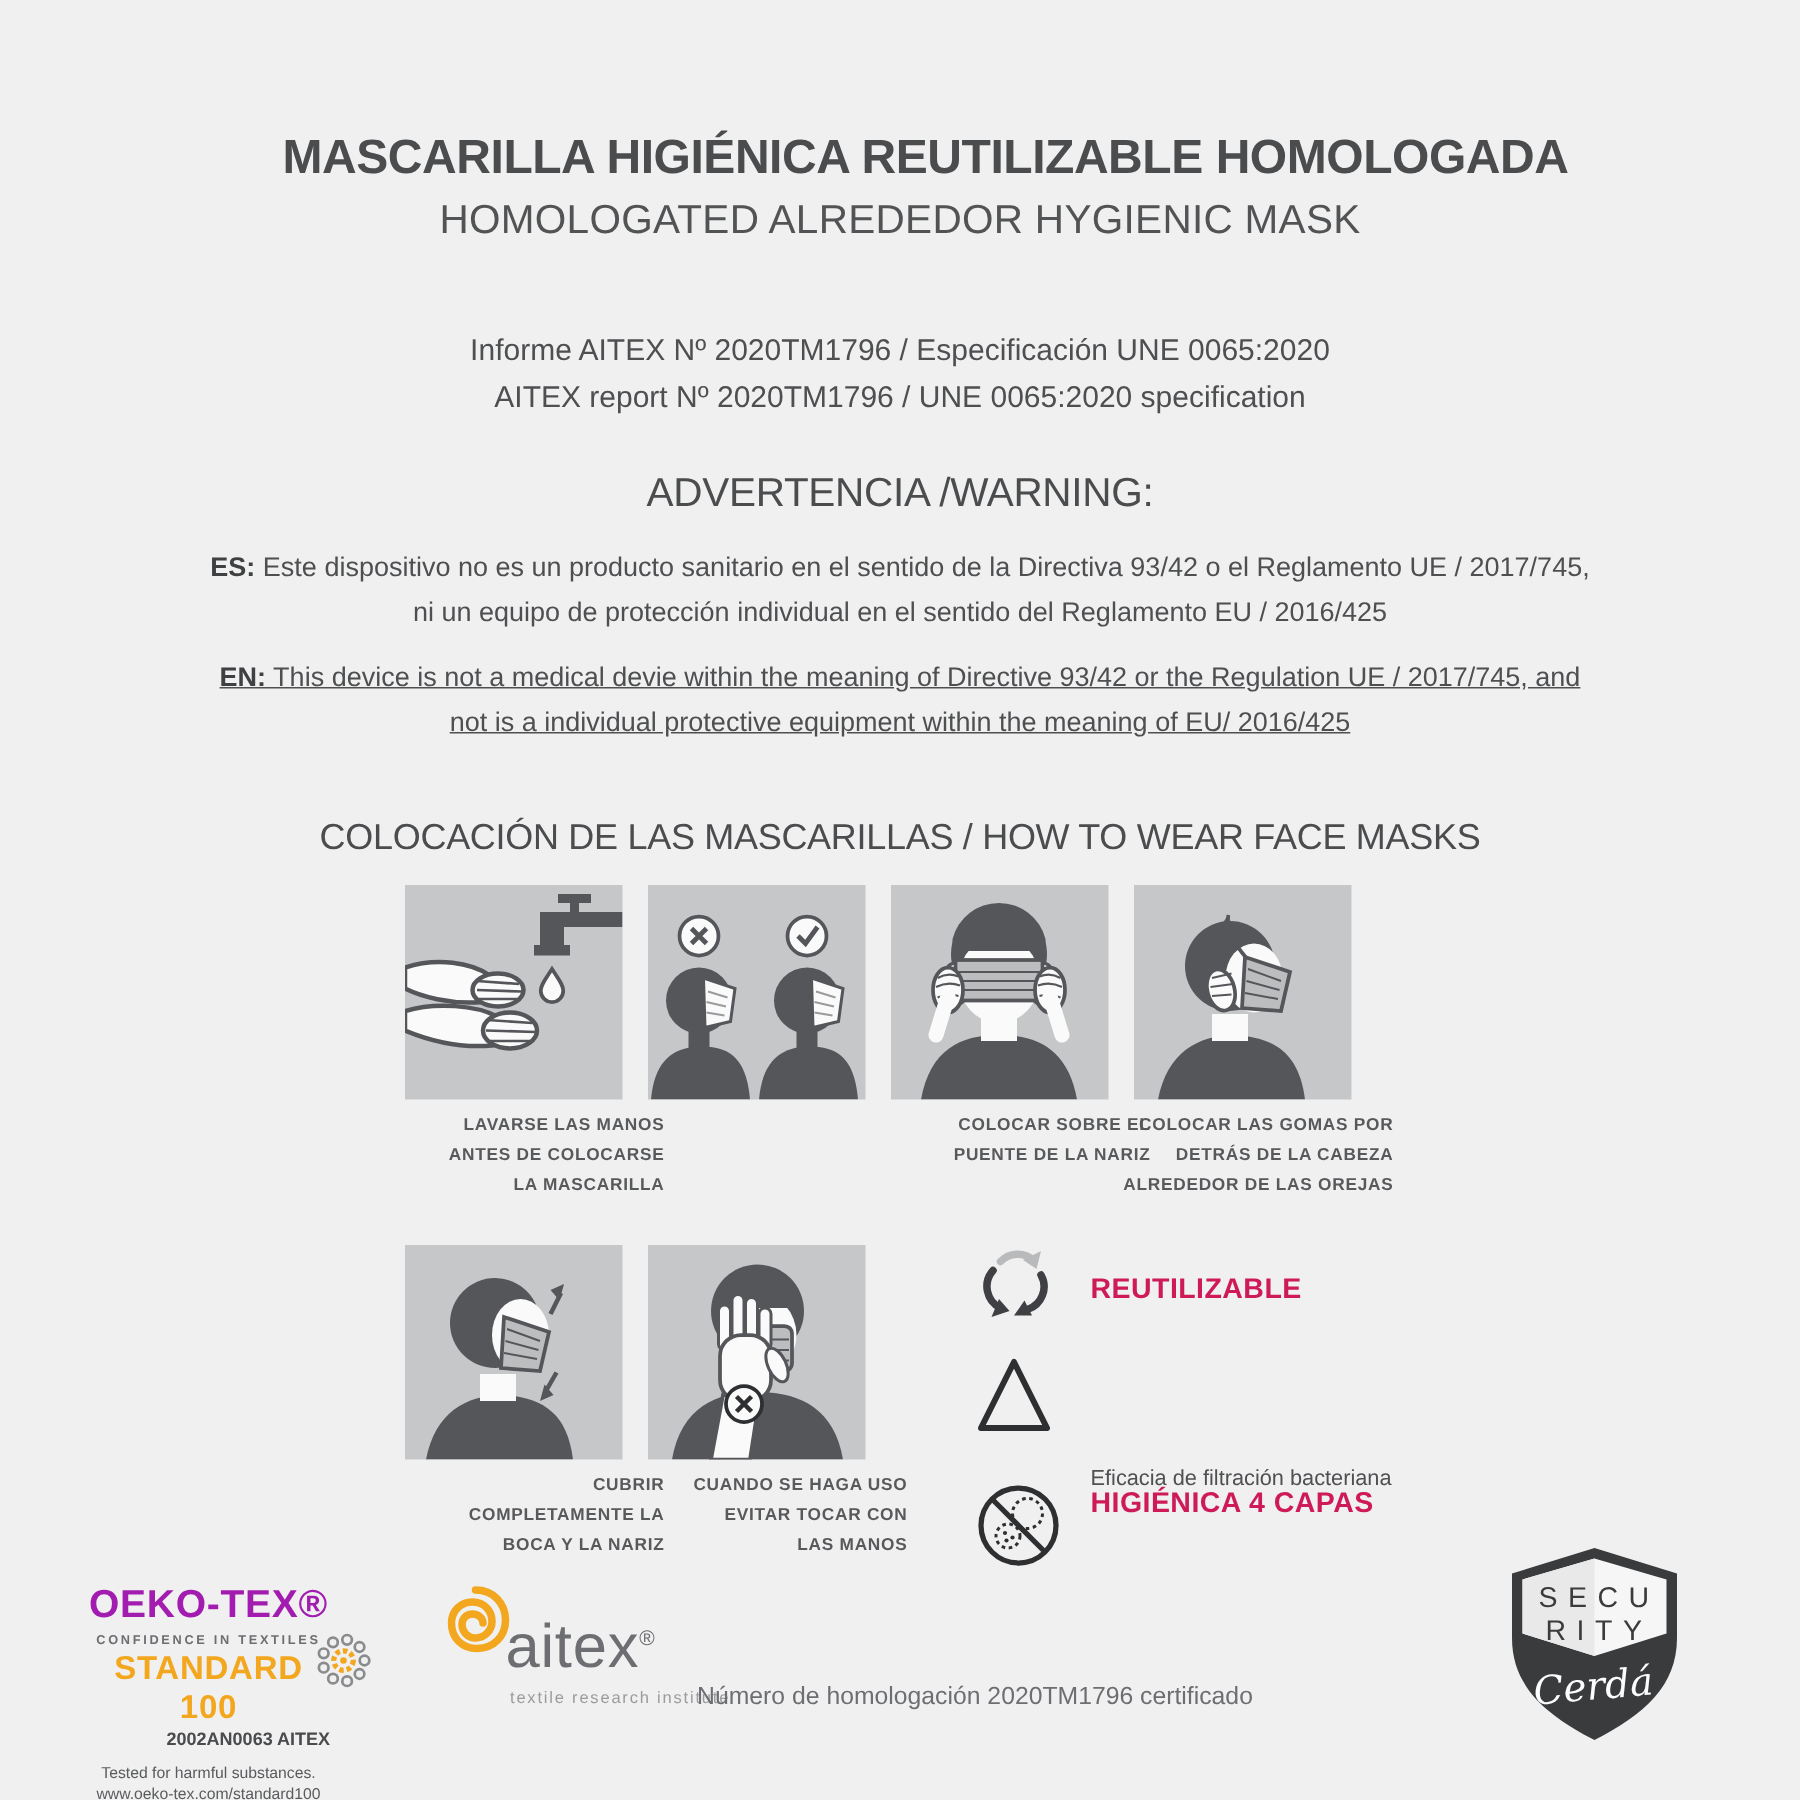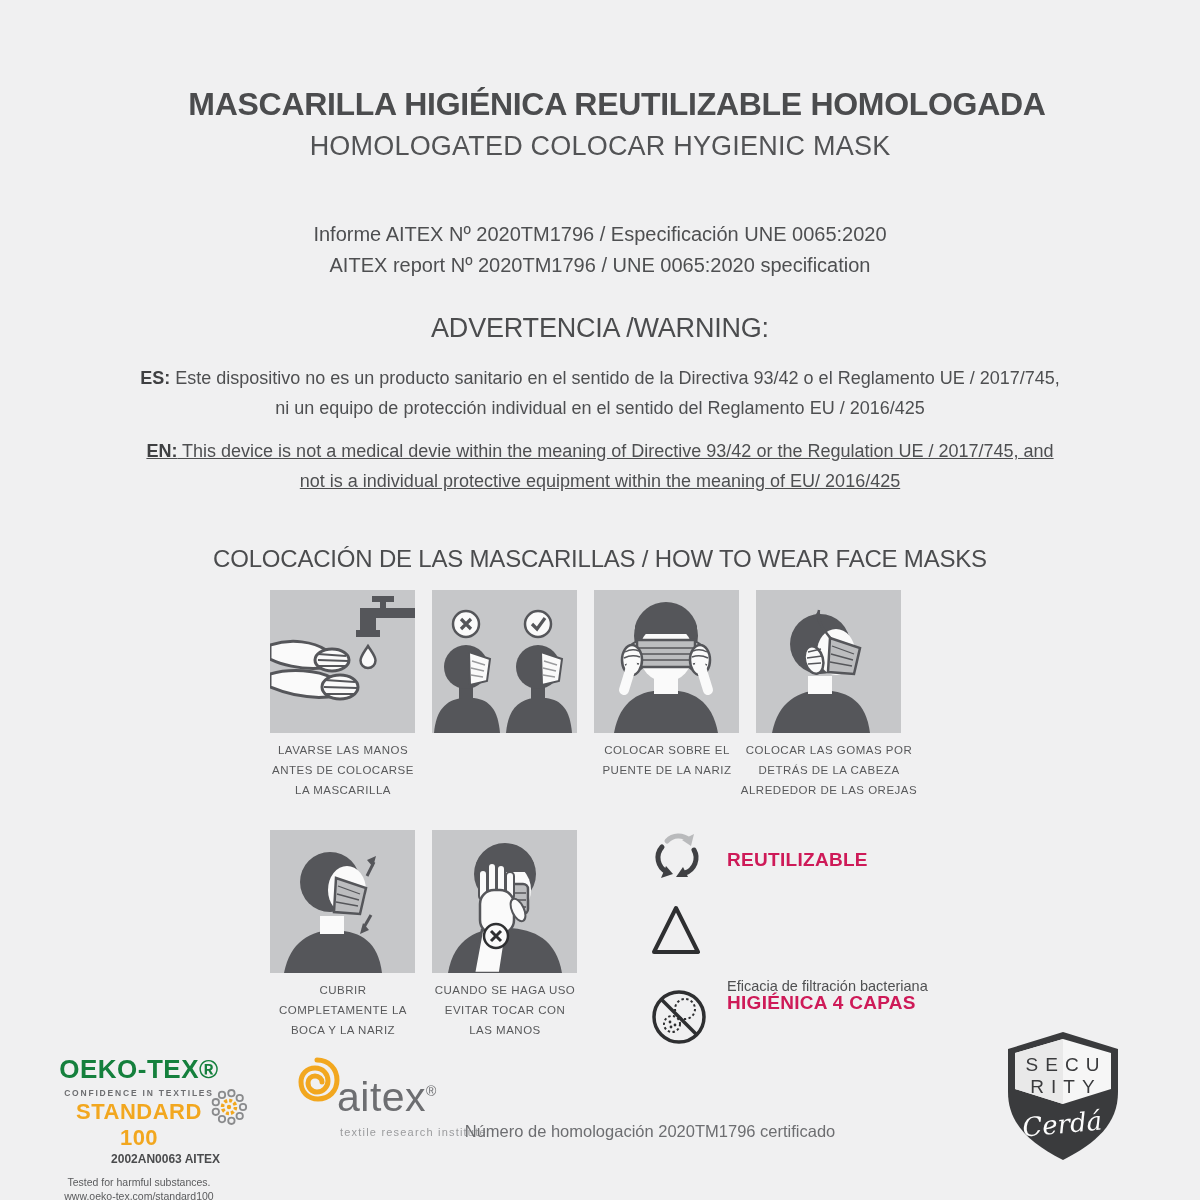--- a/index.html
+++ b/index.html
@@ -10,45 +10,45 @@
   .title{top:86px;font-size:32px;font-weight:bold;letter-spacing:-0.3px;color:#4b4c4e;padding-left:34px;}
   .subtitle{top:131px;font-size:27px;font-weight:400;letter-spacing:0.2px;color:#525355;}
   .report{top:219px;font-size:20px;line-height:31px;color:#4e4f51;}
   .warnhead{top:313px;font-size:27px;font-weight:500;letter-spacing:-0.2px;color:#4b4c4e;}
   .para{left:50px;right:50px;text-align:center;font-size:18px;line-height:30px;color:#4e4f51;}
   .para b{color:#3f4042;}
   .p-es{top:363px;}
   .p-en{top:436px;text-decoration:underline;}
   .sechead{top:545px;font-size:24px;font-weight:500;letter-spacing:-0.2px;color:#4b4c4e;}
   .stepbox{position:absolute;width:145px;height:143px;background:#c6c7c9;}
-  .caption{position:absolute;width:200px;text-align:center;font-size:11.5px;line-height:20px;
-           letter-spacing:0.5px;color:#58595b;}
+  .caption{position:absolute;width:200px;text-align:right;font-size:11.5px;line-height:20px;
+           letter-spacing:0.5px;color:#58595b;font-weight:bold;}
   .feat-title{position:absolute;font-size:19px;font-weight:bold;letter-spacing:0.3px;color:#ce1a58;}
   .feat-text{position:absolute;font-size:14.5px;line-height:24.5px;color:#4f5052;}
   .oeko{position:absolute;left:58px;top:1054px;width:162px;text-align:center;}
-  .oeko .brand{font-size:26px;font-weight:bold;color:#15803d;letter-spacing:0.5px;}
+  .oeko .brand{font-size:26px;font-weight:bold;color:#a21caf;letter-spacing:0.5px;}
   .oeko .tag{font-size:8.5px;letter-spacing:1.8px;color:#6d6e71;margin-top:3px;font-weight:bold;}
   .oeko .std{font-size:22px;font-weight:bold;color:#f2a71f;letter-spacing:0.5px;margin-top:1px;}
   .oeko .cert{font-size:12px;font-weight:bold;color:#4a4b4d;text-align:right;margin-top:1px;}
   .oeko .small{font-size:10.5px;color:#5a5b5d;margin-top:2px;}
   .oeko .small.first{margin-top:10px;}
   .aitex-name{position:absolute;left:337px;top:1074px;font-size:41px;color:#6d6e71;letter-spacing:0.5px;}
   .aitex-name sup{font-size:14px;}
   .aitex-tag{position:absolute;left:340px;top:1126px;font-size:11px;letter-spacing:1.2px;color:#9a9b9d;}
   .approval{position:absolute;left:420px;top:1122px;width:460px;text-align:center;
             font-size:16.5px;color:#6d6e71;}
   svg{display:block;}
 </style>
 </head>
 <body>
 
 <div class="sheet">
 
   <div class="abs ctr title">MASCARILLA HIGIÉNICA REUTILIZABLE HOMOLOGADA</div>
-  <div class="abs ctr subtitle">HOMOLOGATED COLOCAR HYGIENIC MASK</div>
+  <div class="abs ctr subtitle">HOMOLOGATED ALREDEDOR HYGIENIC MASK</div>
   <div class="abs ctr report">
     <div>Informe AITEX Nº 2020TM1796 / Especificación UNE 0065:2020</div>
     <div>AITEX report Nº 2020TM1796 / UNE 0065:2020 specification</div>
   </div>
 
   <div class="abs ctr warnhead">ADVERTENCIA /WARNING:</div>
   <div class="abs para p-es">
     <div><b>ES:</b><span> Este dispositivo no es un producto sanitario en el sentido de la Directiva 93/42 o el Reglamento UE / 2017/745,</span></div>
     <div>ni un equipo de protección individual en el sentido del Reglamento EU / 2016/425</div>
   </div>

